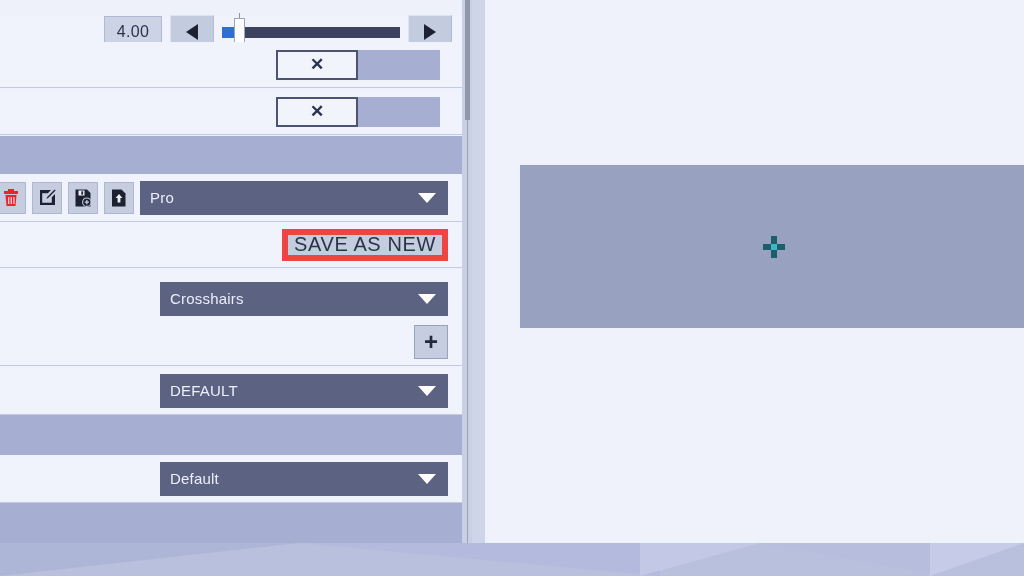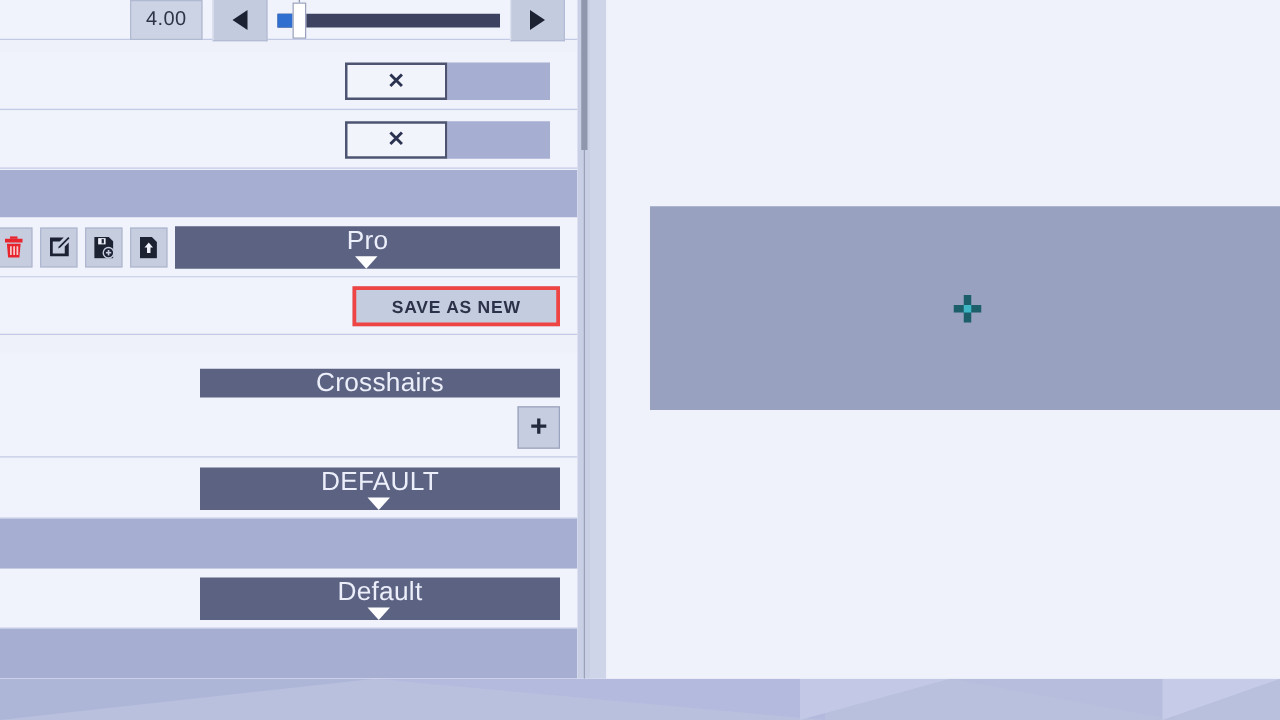--- a/index.html
+++ b/index.html
@@ -172,44 +172,43 @@
 
   
   .ddark {
     box-sizing: border-box;
     height: 34px;
     background: #5b6282;
     display: flex;
     align-items: center;
     padding: 0 10px;
     color: #eceffa;
-    font-size: 21px;
+    font-size: 15px;
     position: relative;
-    flex-direction: column;
   }
   .ddark .lbl { flex: 1; letter-spacing: .2px; }
   .ddark .caret {
     width: 0; height: 0;
     border-left: 9px solid transparent;
     border-right: 9px solid transparent;
     border-top: 10px solid #ffffff;
     margin-right: 2px;
   }
 
   
   .tbtn {
     box-sizing: border-box;
     height: 32px;
     background: #c4ccdf;
-    border: 3px solid #ef4444;
-    display: flex;
-    align-items: center;
-    justify-content: center;
-    font-size: 14px;
-    font-weight: 700;
+    border: 6px solid #ef4444;
+    display: flex;
+    align-items: center;
+    justify-content: center;
+    font-size: 20px;
+    font-weight: 400;
     letter-spacing: .6px;
     color: #2c3249;
   }
   .tbtn.disabled { color: #9aa2bb; background: #ccd3e4; }
 
   .plusbtn {
     box-sizing: border-box;
     width: 34px; height: 34px;
     background: #c6cde0;
     border: 1px solid #9aa3bd;
@@ -286,21 +285,21 @@
   <div class="poly" style="left:300px;top:543px;border-right:360px solid #b3bade;border-bottom:33px solid transparent;"></div>
   <div class="poly" style="left:640px;top:543px;border-left:120px solid #c2c8e6;border-bottom:33px solid transparent;"></div>
   <div class="poly" style="left:760px;top:543px;border-right:180px solid #b7bedd;border-bottom:33px solid transparent;"></div>
   <div class="poly" style="left:930px;top:543px;border-left:94px solid #c6cbe8;border-bottom:33px solid transparent;"></div>
 </div>
 
 <div id="app-window">
 
   <div id="left-panel">
 
-    <div class="prow light sep-bottom" style="top:0; height:32px; padding-left:104px; padding-right:10px; gap:8px;">
+    <div class="prow light sep-bottom" style="top:16px; height:32px; padding-left:104px; padding-right:10px; gap:8px;">
       <div class="numfield">4.00</div>
       <div class="sqbtn arrowbtn">
         <span class="tri-left"></span>
       </div>
       <div class="slider">
         <div class="track"></div>
         <div class="fill"></div>
         <div class="tick"></div>
         <div class="handle"></div>
       </div>
@@ -365,21 +364,21 @@
       <div class="ddark" style="flex:1; margin-right:14px;">
         <span class="lbl">Pro</span>
         <span class="caret"></span>
       </div>
     </div>
 
     <div class="prow light sep-bottom" style="top:222px; height:46px; justify-content:flex-end; padding-right:14px; gap:6px;">
       <div class="tbtn" style="width:166px;">SAVE AS NEW</div>
     </div>
 
-    <div class="prow light sep-bottom" style="top:269px; height:60px; justify-content:flex-end; padding-right:14px;margin-top:13px;">
+    <div class="prow light sep-bottom" style="top:269px; height:60px; justify-content:flex-end; padding-right:14px;">
       <div class="ddark" style="width:288px;">
         <span class="lbl">Crosshairs</span>
         <span class="caret"></span>
       </div>
     </div>
 
     <div class="prow light sep-bottom" style="top:318px; height:48px; justify-content:flex-end; padding-right:14px;">
       <div class="plusbtn">+</div>
     </div>
 

